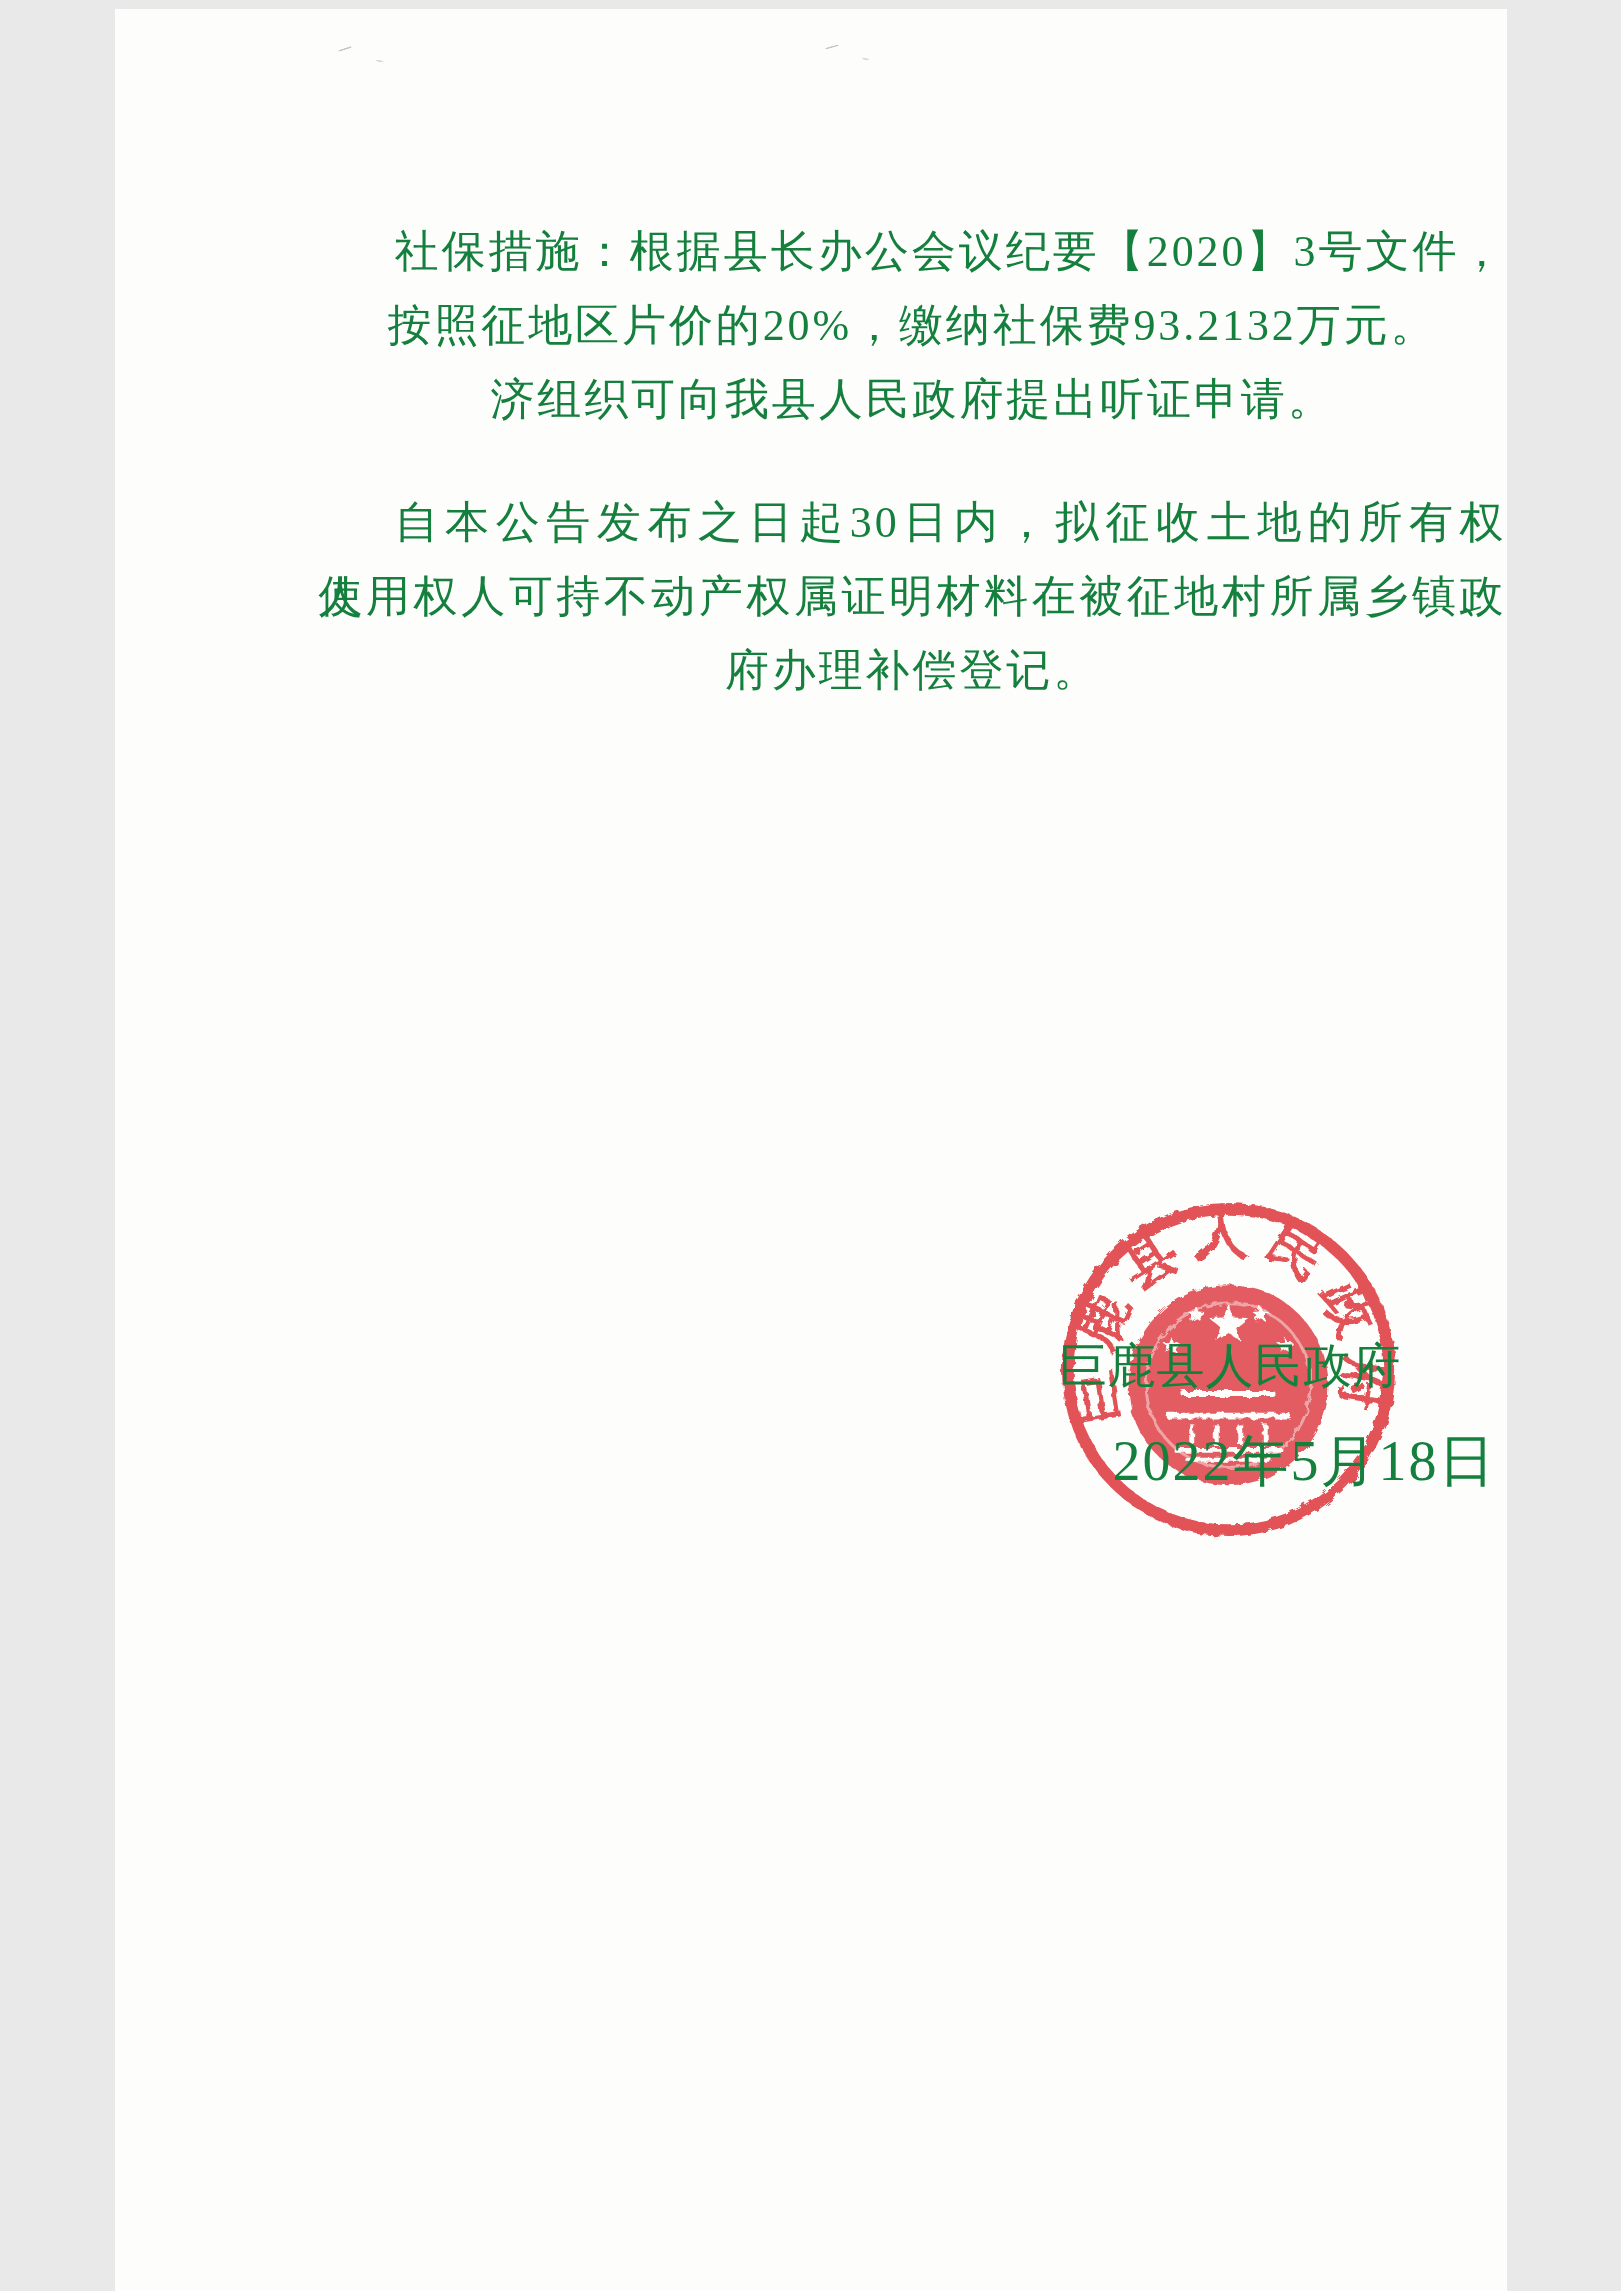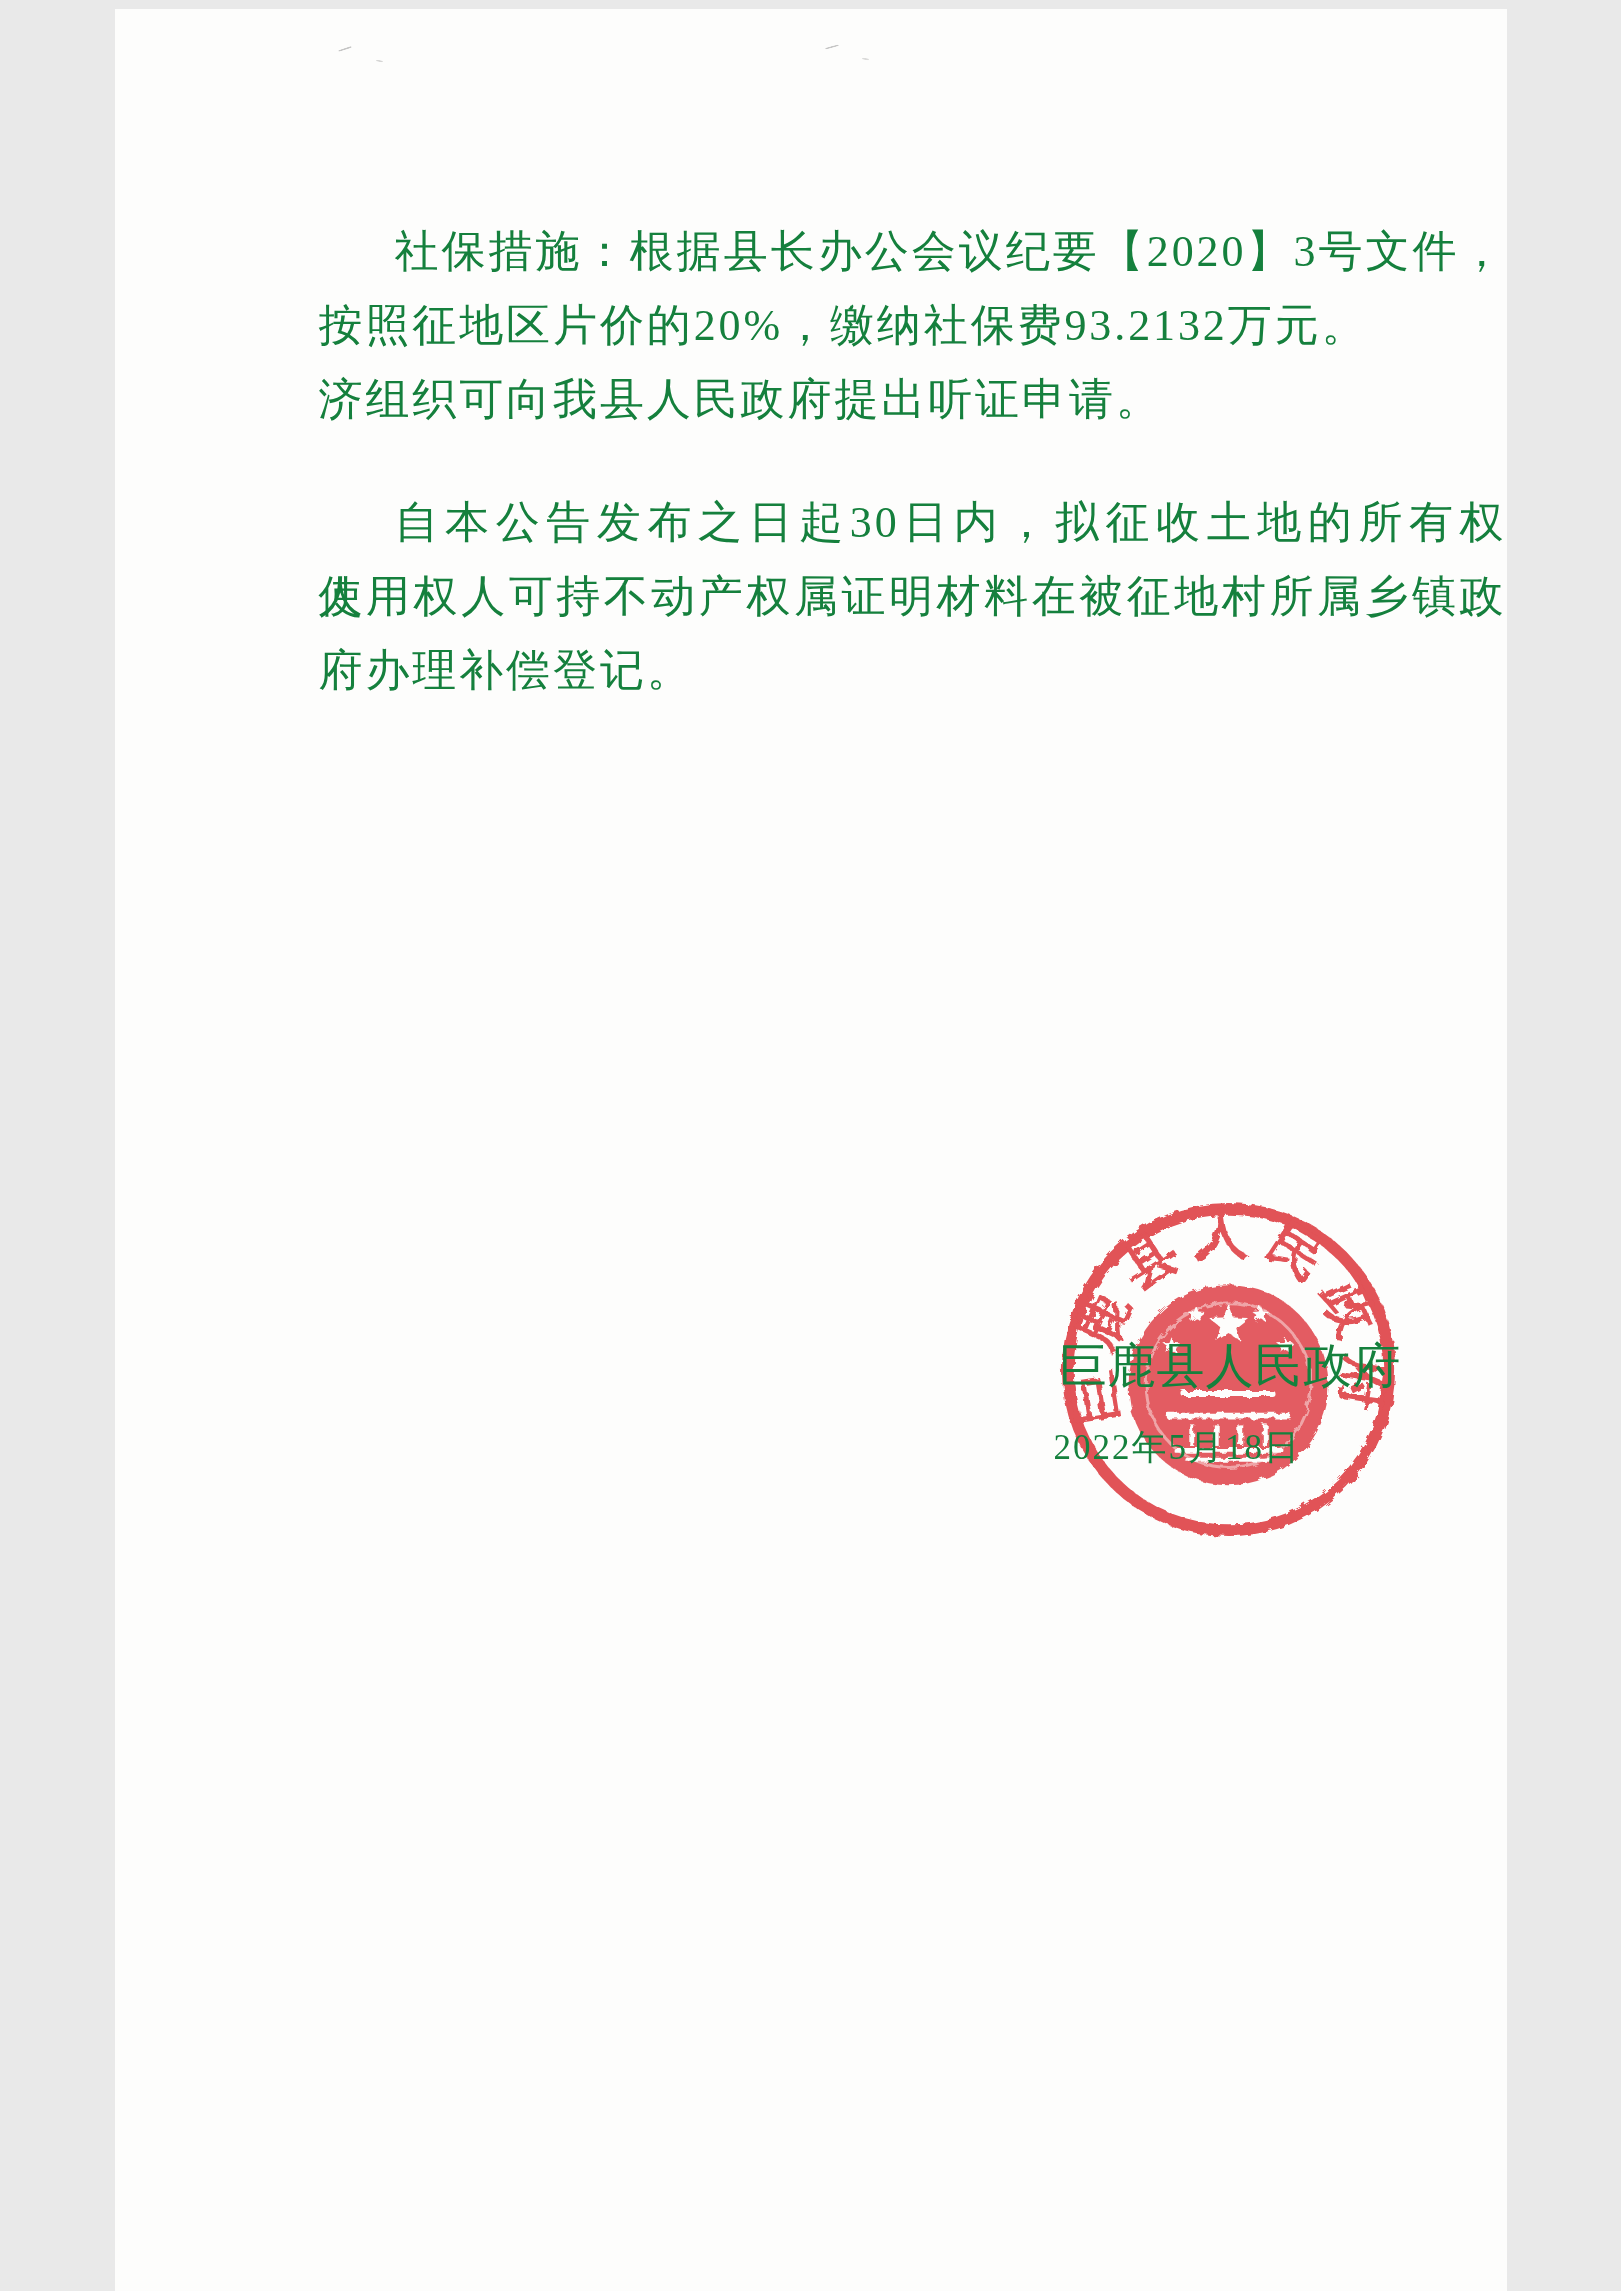--- a/index.html
+++ b/index.html
@@ -13,34 +13,34 @@
     color:#15803d;
   }
   .body-text{
     position:absolute;
     left:204px;top:206px;
     width:1188px;
     font-size:44px;
     line-height:74px;
     letter-spacing:2.9px;
   }
-  .line{height:74px;white-space:nowrap;}
+  .line{height:74px;white-space:nowrap;text-align:center;}
   .jfull{white-space:normal;text-align:justify;text-align-last:justify;}
   .indent{text-indent:76px;}
   .heading{font-weight:bold;letter-spacing:4.9px;}
   .gap35{margin-top:34px;}
   .gap50{margin-top:49px;}
   .gap135{margin-top:132px;}
   .sig-line{
     position:absolute;left:944px;top:1325px;
     font-size:48px;letter-spacing:1px;white-space:nowrap;z-index:3;
   }
   .date-line{
-    position:absolute;left:939px;top:1415px;
-    font-size:35px;letter-spacing:2px;white-space:nowrap;z-index:3;
+    position:absolute;left:998px;top:1415px;
+    font-size:56px;letter-spacing:2px;white-space:nowrap;z-index:3;
   }
   .seal{
     position:absolute;left:941px;top:1188px;
     width:345px;height:345px;
     mix-blend-mode:multiply;
     opacity:.95;
     z-index:2;
   }
   .seal text{
     font-family:"Liberation Serif","DejaVu Serif",serif;

